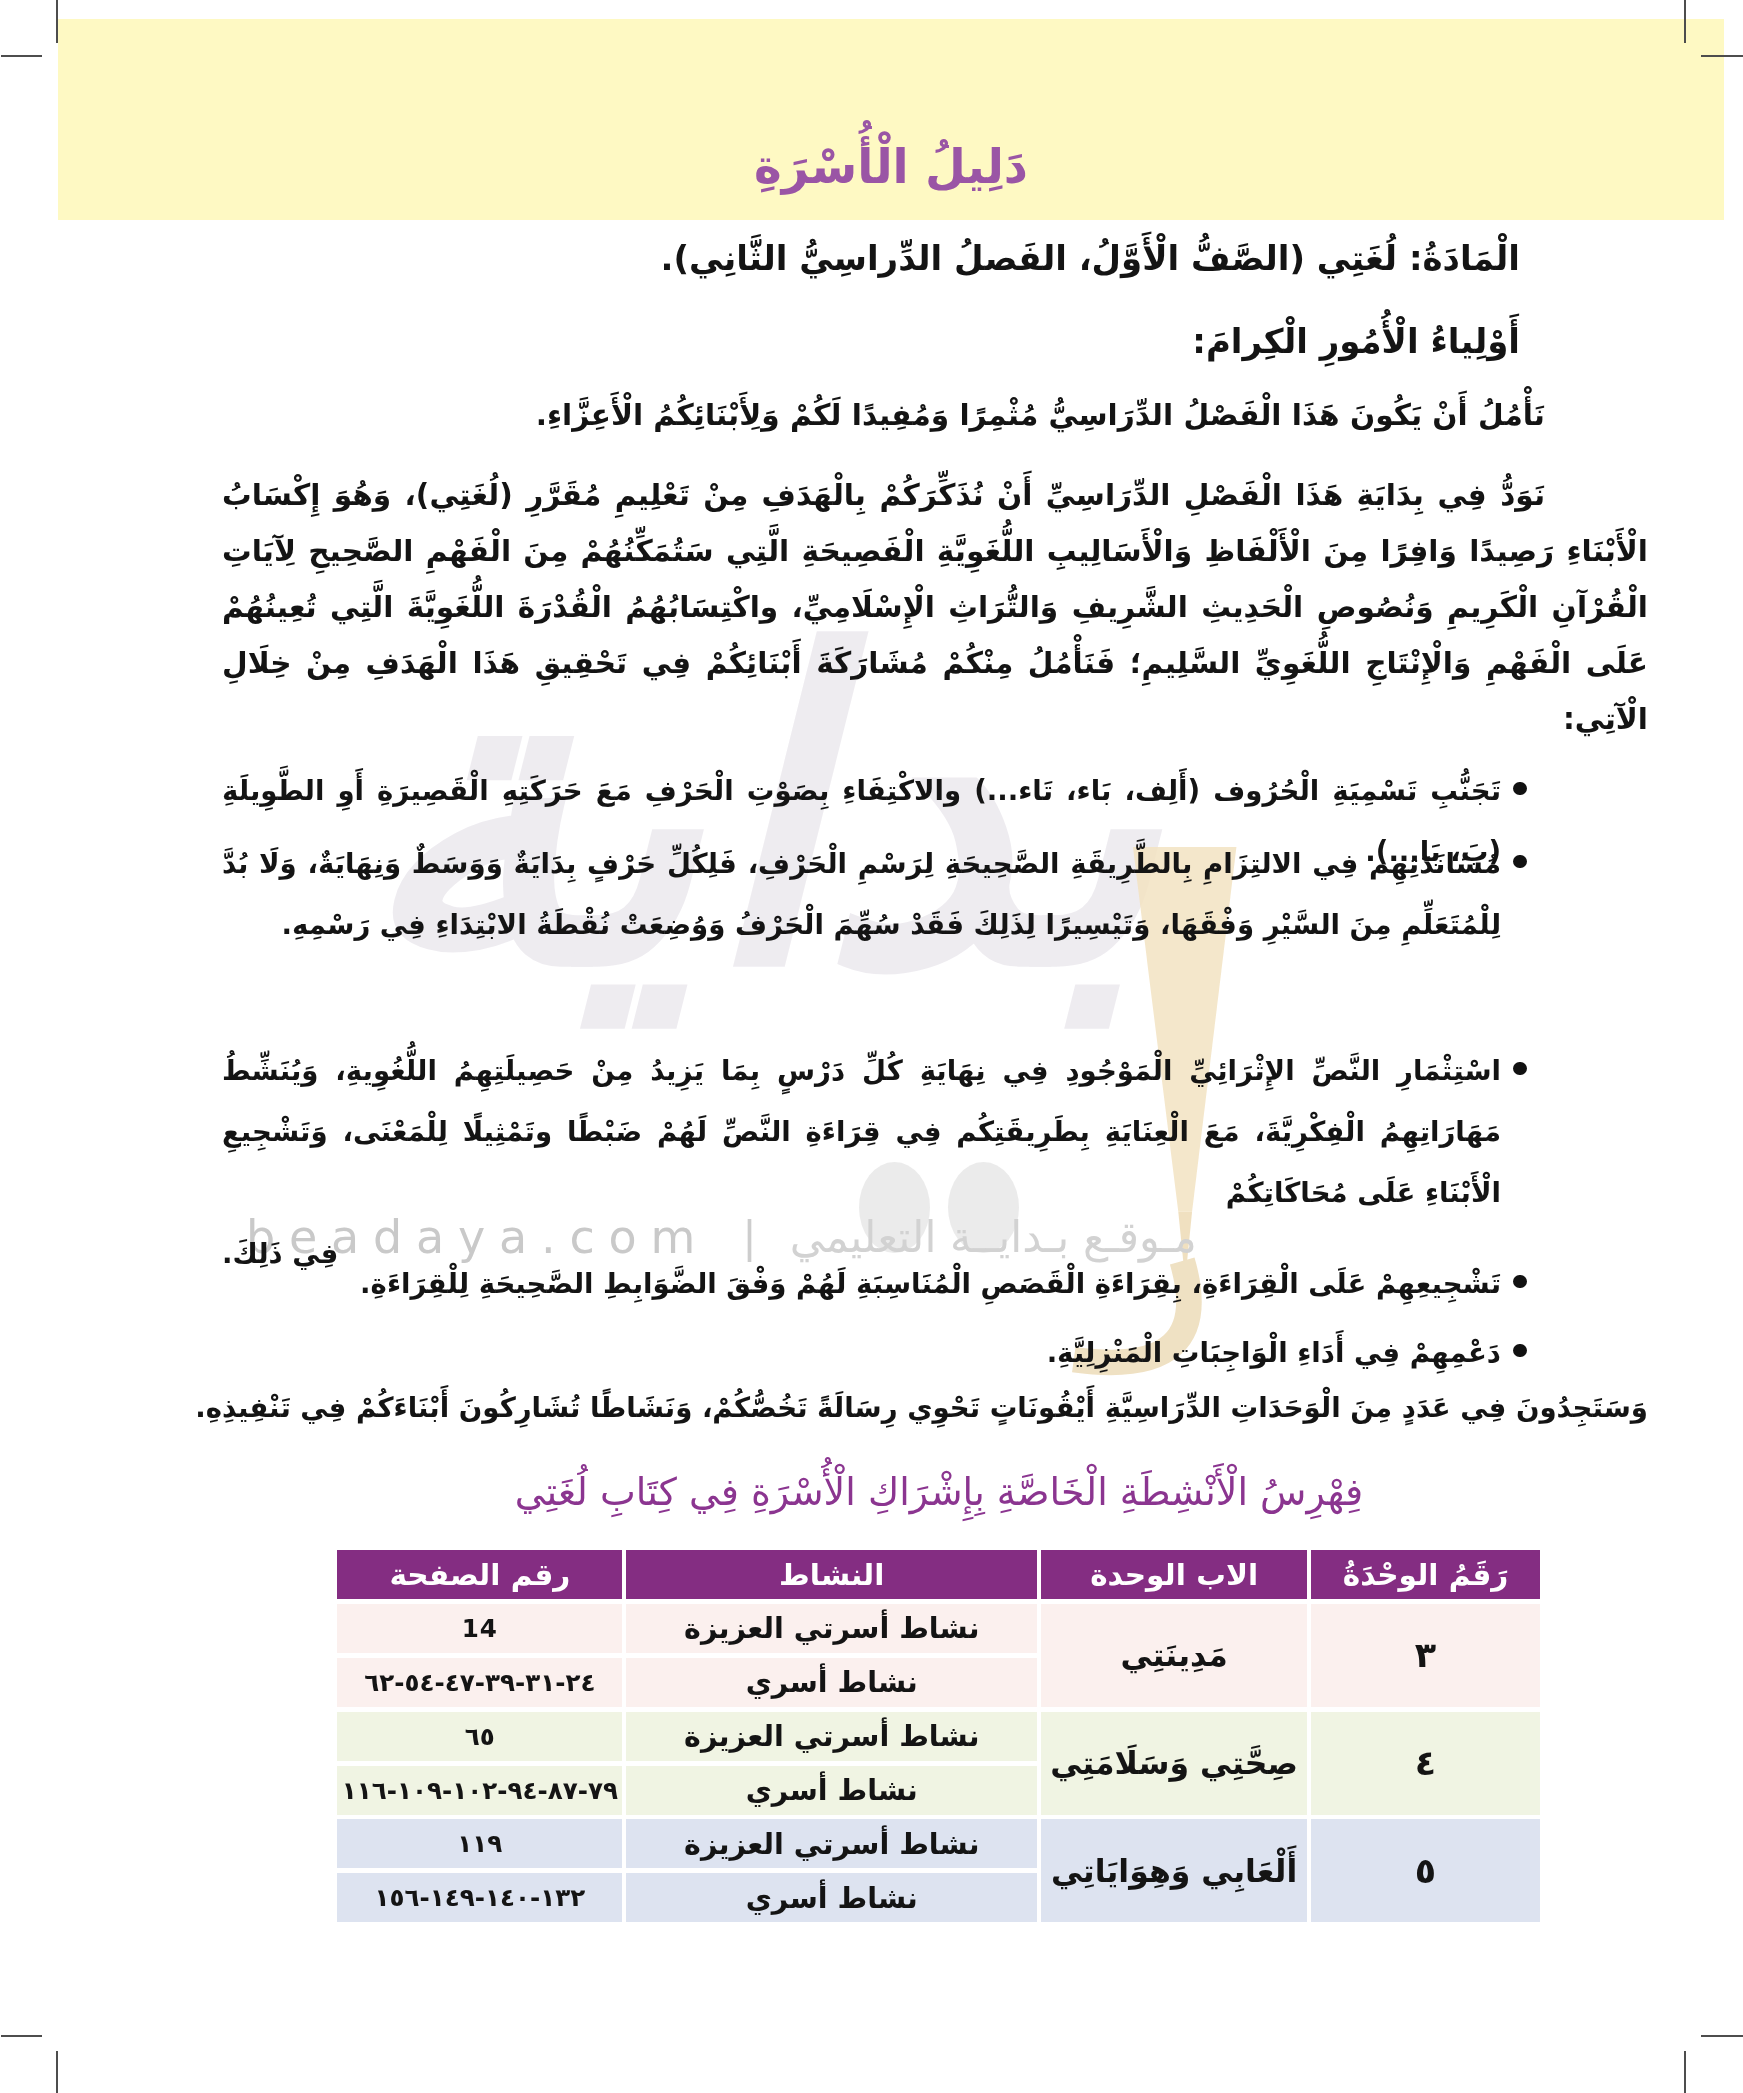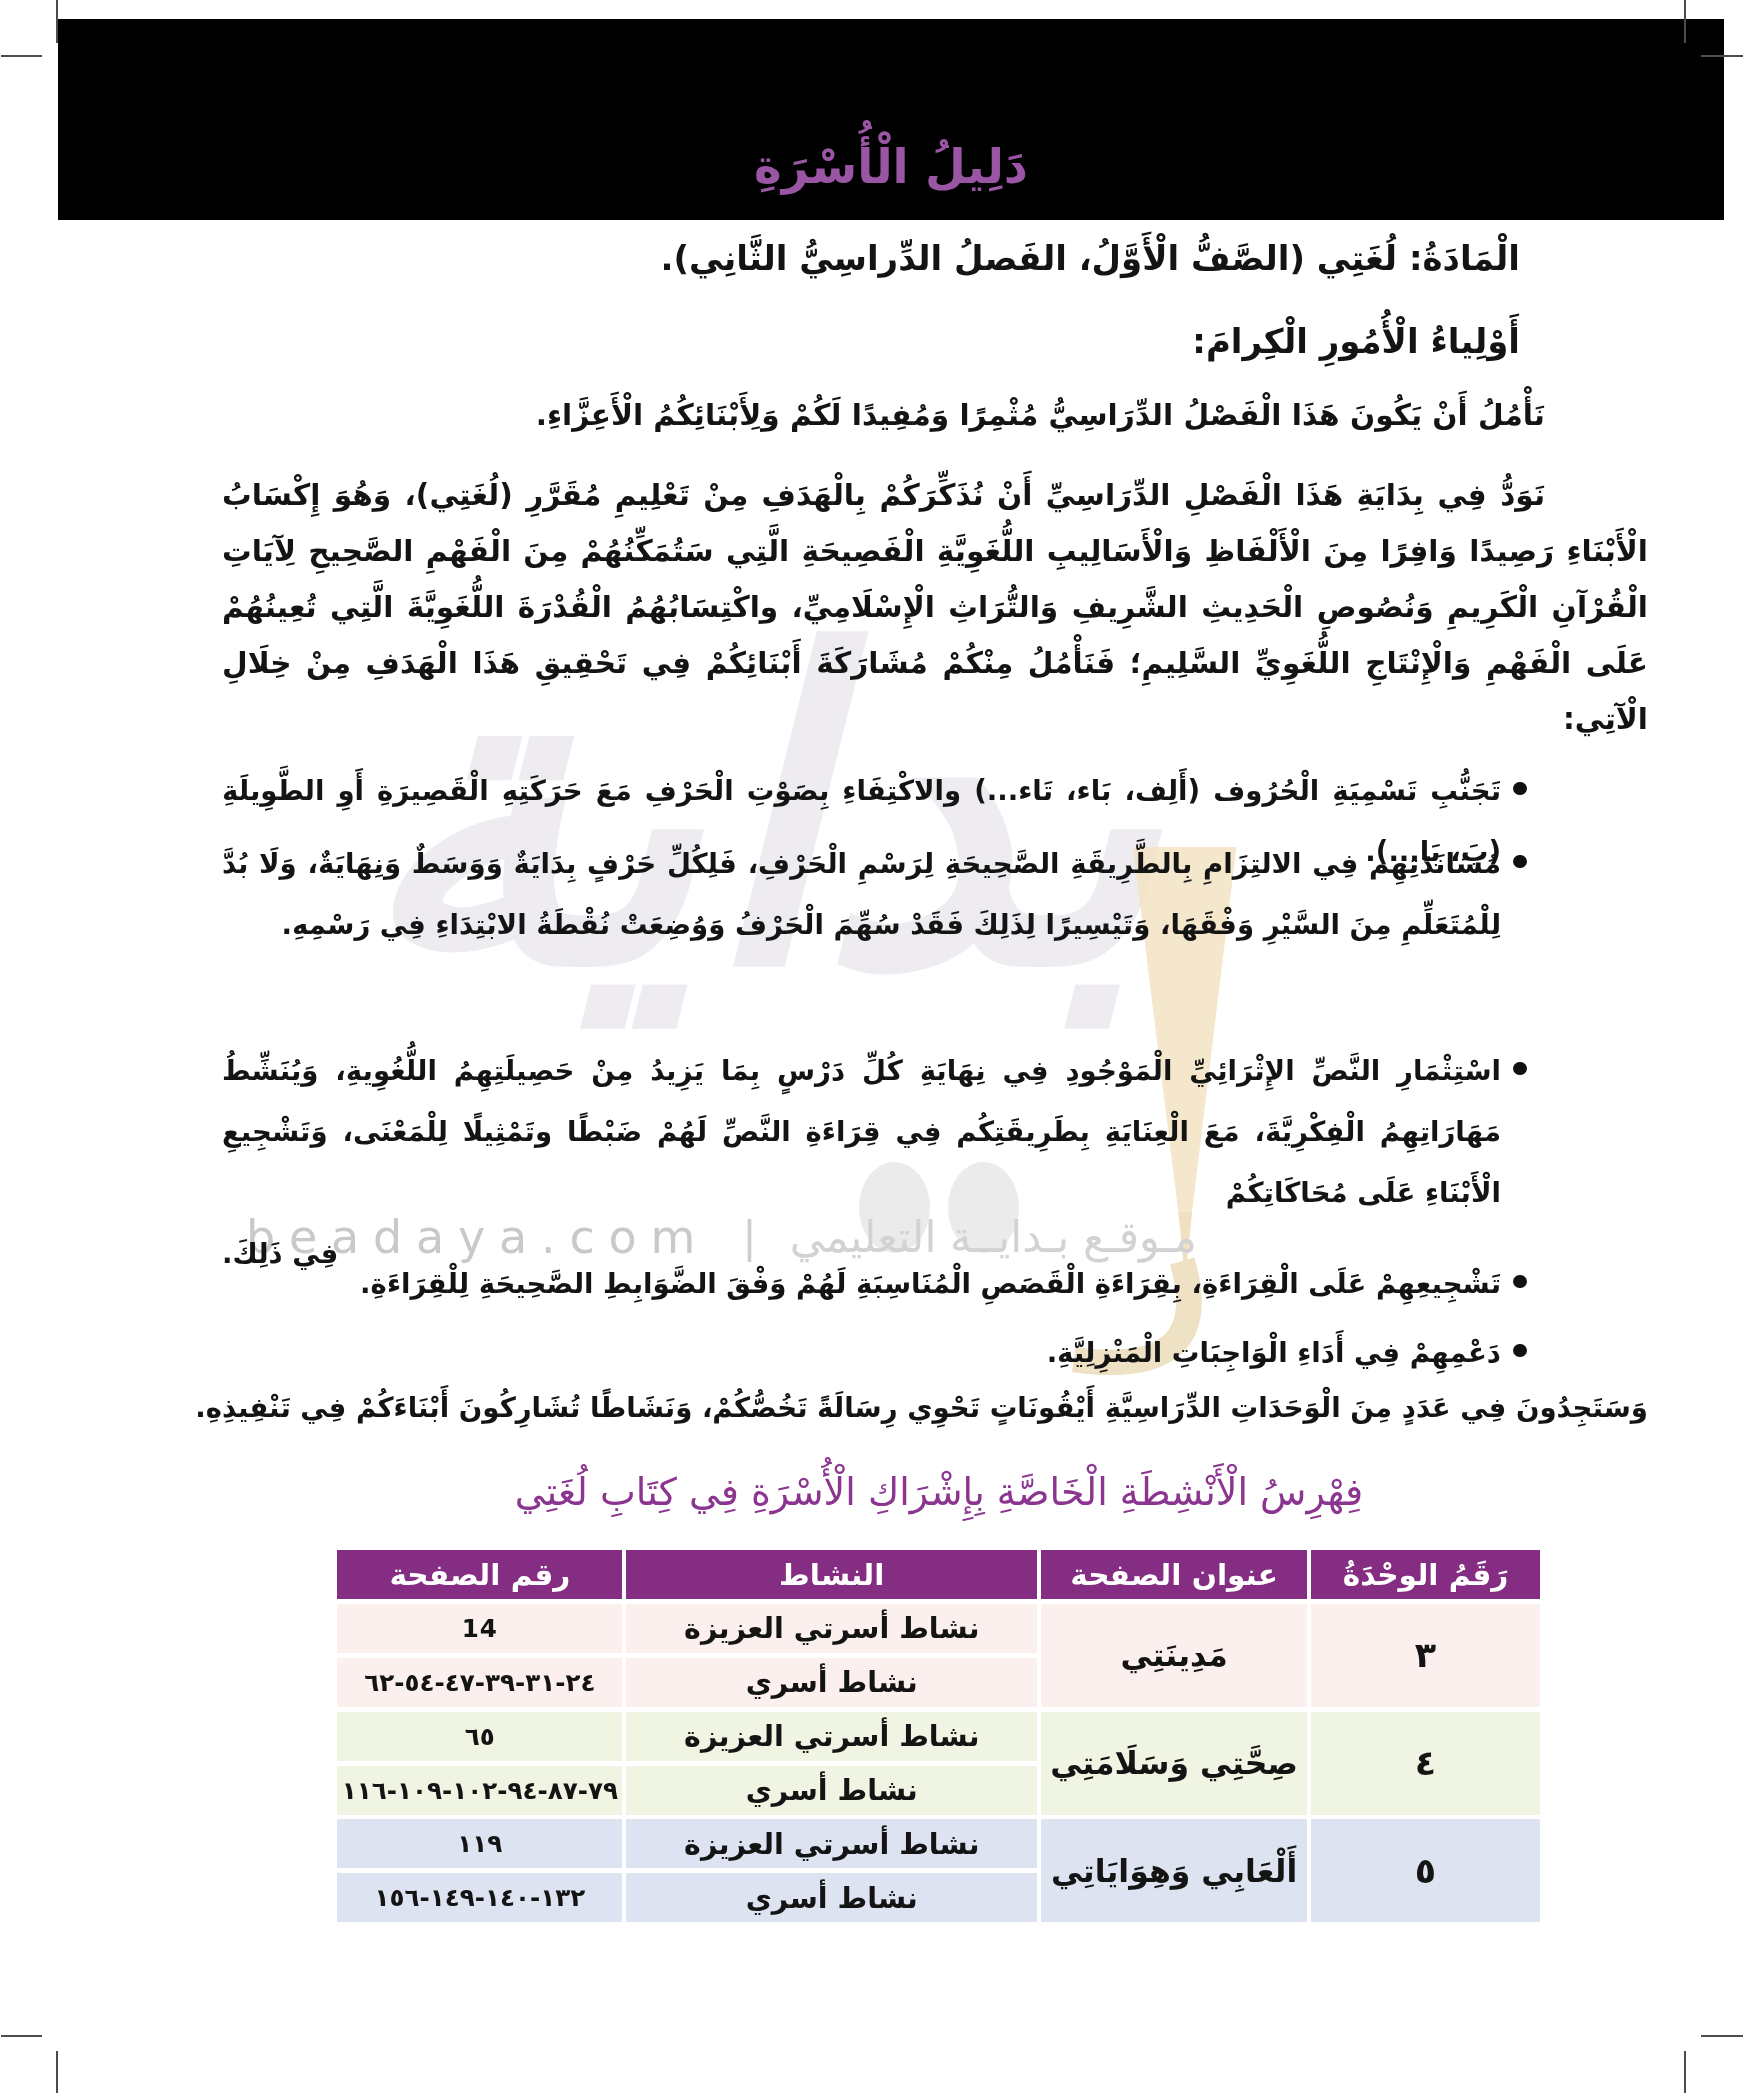--- a/index.html
+++ b/index.html
@@ -3,21 +3,21 @@
 <meta charset="utf-8">
 <style>
   html,body{margin:0;padding:0;width:1744px;height:2093px;background:#ffffff;overflow:hidden;
     font-family:"DejaVu Sans", sans-serif;}
   .page{position:relative;width:1744px;height:2093px;background:#fff;direction:rtl;}
 
   
   .crop{position:absolute;background:#4d4d4d;z-index:6;}
 
   
-  .band{position:absolute;left:58px;top:18.7px;width:1666px;height:201px;background:#000000;z-index:1;
+  .band{position:absolute;left:58px;top:18.7px;width:1666px;height:201px;background:#fef9c3;z-index:1;
         display:flex;align-items:flex-end;justify-content:center;}
   .band-title{color:#9a55a5;font-size:47px;font-weight:bold;padding-bottom:25.6px;letter-spacing:1px;}
 
   
   .wm{position:absolute;z-index:0;}
   .wm-word{left:39px;top:601px;width:1438px;font-size:424px;font-weight:bold;color:#e9e6ec;text-align:center;line-height:1;opacity:.75;font-style:italic;}
   .wm-dot{border-radius:50%;background:#e6e6e6;opacity:.8;}
   .wm-caption{left:246px;top:1210px;display:flex;direction:ltr;align-items:center;gap:33px;color:#cdcdcd;font-weight:normal;}
   .wm-latin{font-size:46px;letter-spacing:13.8px;color:#c9c9c9;}
   .wm-sep{font-size:43px;color:#cdcdcd;}
@@ -114,21 +114,21 @@
     <span class="dot"></span>
     <div class="btxt">دَعْمِهِمْ فِي أَدَاءِ الْوَاجِبَاتِ الْمَنْزِلِيَّةِ.</div>
   </div>
 
   <div class="blk closing">وَسَتَجِدُونَ فِي عَدَدٍ مِنَ الْوَحَدَاتِ الدِّرَاسِيَّةِ أَيْقُونَاتٍ تَحْوِي رِسَالَةً تَخُصُّكُمْ، وَنَشَاطًا تُشَارِكُونَ أَبْنَاءَكُمْ فِي تَنْفِيذِهِ.</div>
 
   <div class="blk idx-heading">فِهْرِسُ الْأَنْشِطَةِ الْخَاصَّةِ بِإِشْرَاكِ الْأُسْرَةِ فِي كِتَابِ لُغَتِي</div>
 
   <div class="ftable">
     <div class="cell th">رَقَمُ الوحْدَةُ</div>
-    <div class="cell th">عنوان الصفحة</div>
+    <div class="cell th">الاب الوحدة</div>
     <div class="cell th">النشاط</div>
     <div class="cell th">رقم الصفحة</div>
 
     <div class="cell pink span2 unit-num">٣</div>
     <div class="cell pink span2 unit-title">مَدِينَتِي</div>
     <div class="cell pink act">نشاط أسرتي العزيزة</div>
     <div class="cell pink pg">14</div>
     <div class="cell pink act">نشاط أسري</div>
     <div class="cell pink pg">٢٤-٣١-٣٩-٤٧-٥٤-٦٢</div>
 

